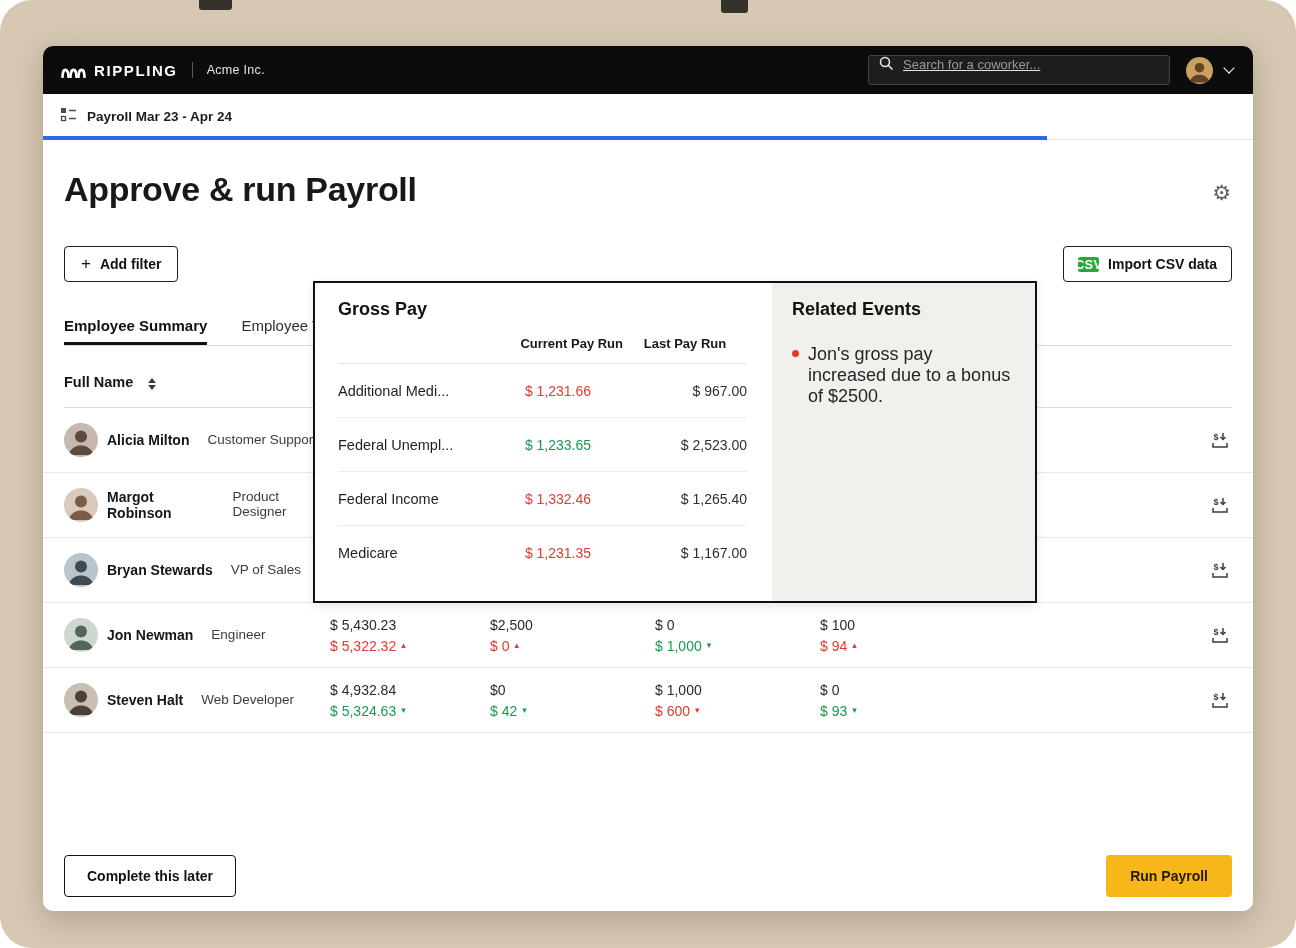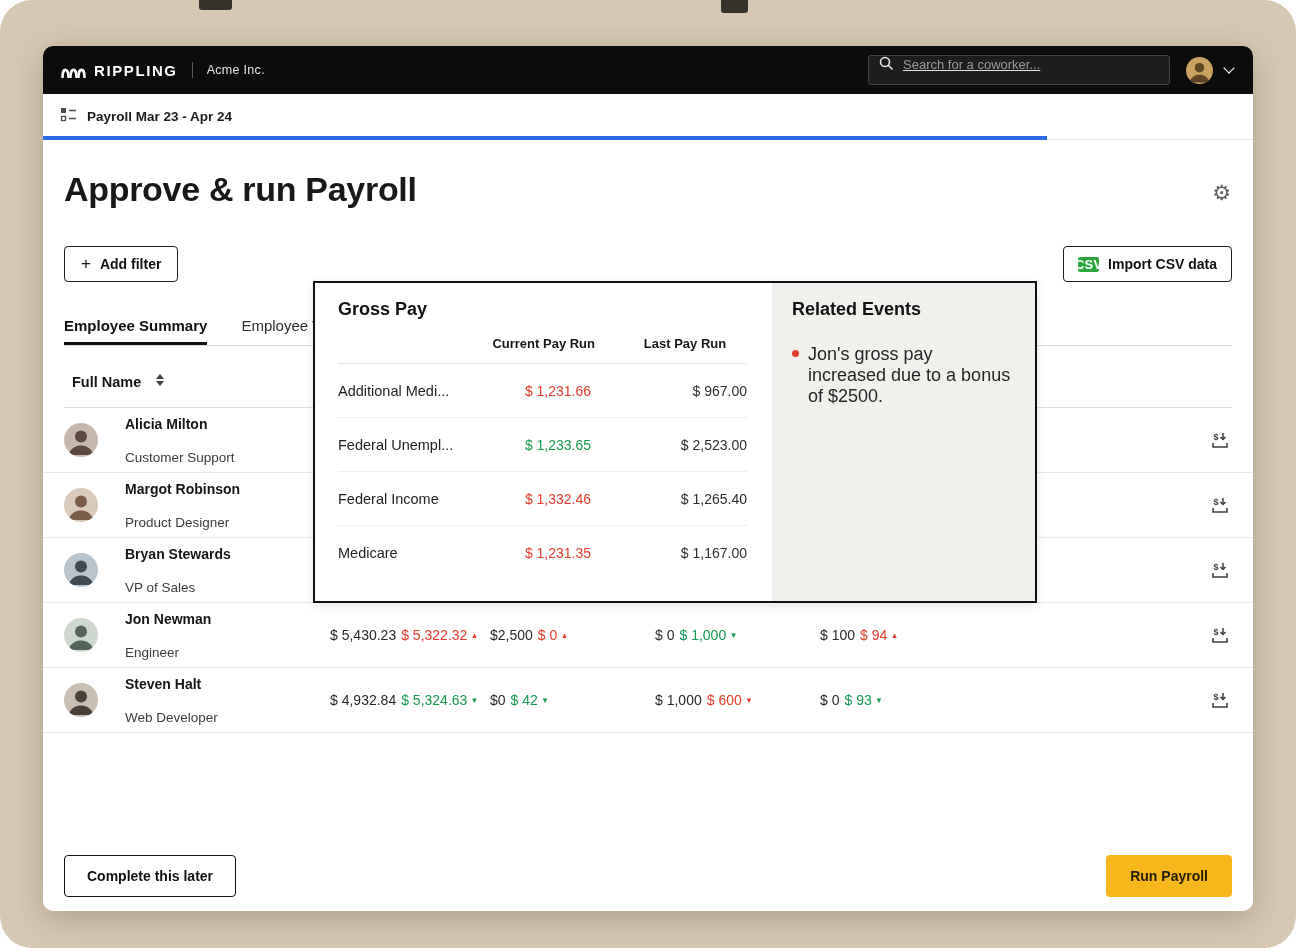--- a/index.html
+++ b/index.html
@@ -41,52 +41,52 @@
   .emp-search{position:absolute;left:798px;top:200px;width:200px;height:36px;border:1px solid #8f8f8f;border-radius:3px;display:flex;align-items:center;gap:8px;padding:0 10px;color:#777;background:#fff;box-sizing:border-box;}
   .emp-search input{flex:1;border:none;outline:none;font-size:14px;color:#333;font-family:inherit;min-width:0;}
   .emp-search input::placeholder{color:#8d8d8d;}
   .import-csv{position:absolute;right:21px;top:200px;height:36px;display:inline-flex;align-items:center;gap:9px;padding:0 14px;border:1px solid #1e1e1e;border-radius:4px;background:#fff;font-weight:700;font-size:14px;color:#111;cursor:pointer;box-sizing:border-box;font-family:inherit;}
   .csv-badge{width:21px;height:15px;background:var(--csv-green);border-radius:2.5px;color:#fff;font-size:13px;font-weight:700;display:flex;align-items:center;justify-content:center;letter-spacing:.2px;}
 
   .tabs{position:absolute;left:21px;right:21px;top:262px;height:37px;border-bottom:1px solid #dcdcdc;display:flex;gap:34px;box-sizing:content-box;}
   .tab{display:flex;align-items:center;font-size:15px;color:#2e2e2e;cursor:pointer;border-bottom:3px solid transparent;box-sizing:border-box;}
   .tab.active{font-weight:700;color:#111;border-bottom-color:#111;}
 
-  .thead{position:absolute;left:29px;top:328px;display:flex;align-items:flex-start;gap:15px;}
+  .thead{position:absolute;left:21px;top:328px;display:flex;align-items:flex-end;gap:15px;}
   .th-label{font-size:14.5px;font-weight:700;color:#151515;}
   .sort{display:flex;flex-direction:column;gap:2px;cursor:pointer;}
   .sort i{display:block;width:0;height:0;border-left:4px solid transparent;border-right:4px solid transparent;}
   .sort .up{border-bottom:5px solid #3f3f3f;}
   .sort .down{border-top:5px solid #3f3f3f;}
   .thead-line{position:absolute;left:21px;right:21px;top:361px;height:1px;background:#dedede;}
 
   .rows{position:absolute;left:0;right:0;top:362px;}
   .row{height:65px;display:flex;align-items:center;padding:0 23px 0 21px;border-bottom:1px solid #e9e9e9;box-sizing:border-box;}
   .namecol{display:flex;align-items:center;width:266px;flex:0 0 266px;}
   .avatar{width:34px;height:34px;border-radius:50%;overflow:hidden;flex:0 0 auto;}
   .avatar svg{display:block;}
-  .nm{margin-left:27px;display:flex;flex-direction:column;gap:18px;}
+  .nm{margin-left:9px;display:flex;gap:18px;}
   .nm-name{font-size:14px;font-weight:700;color:#161616;}
   .nm-role{font-size:13.5px;color:#3c3c3c;}
-  .cell{flex:0 0 160px;display:flex;gap:5px;}
+  .cell{flex:0 0 160px;display:flex;flex-direction:column;gap:5px;}
   .cell.c2,.cell.c3{flex-basis:165px;}
   .cell.c4{flex-basis:150px;}
   .ct{font-size:14px;color:#2a2a2a;}
   .cb{font-size:14px;display:flex;align-items:center;gap:5px;}
   .cb .ar{font-size:9px;line-height:1;}
   .red{color:var(--red);}
   .green{color:var(--green);}
   .spacer{flex:1;}
   .paydl{color:#3d3d3d;cursor:pointer;display:flex;}
 
   
   .popup{position:absolute;left:270px;top:235px;width:724px;height:322px;background:#fff;border:2px solid #101010;display:flex;z-index:6;box-shadow:0 3px 10px rgba(0,0,0,.10);box-sizing:border-box;}
   .gp{width:457px;flex:0 0 457px;padding:16px 25px 0 23px;display:flex;flex-direction:column;box-sizing:border-box;}
   .gp-title{font-size:18px;font-weight:700;color:#121212;}
-  .gp-head{display:flex;margin-top:16px;padding-bottom:12px;border-bottom:1px solid #e3e3e3;gap:28px;}
+  .gp-head{display:flex;margin-top:16px;padding-bottom:12px;border-bottom:1px solid #e3e3e3;}
   .gp-head .h1c{flex:1;}
   .gp-head .h2c{width:130px;text-align:right;font-size:13px;font-weight:700;color:#171717;}
   .gp-head .h3c{width:124px;text-align:center;font-size:13px;font-weight:700;color:#171717;}
   .gp-row{display:flex;align-items:center;height:53px;border-bottom:1px solid #ededed;}
   .gp-row:last-child{border-bottom:none;}
   .gp-label{flex:1;font-size:14.5px;color:#1f1f1f;}
   .gp-cur{width:130px;text-align:center;font-size:14px;}
   .gp-last{width:124px;text-align:right;font-size:14px;color:#2e2e2e;}
   .re{flex:1;background:#f1f0ed;padding:16px 20px 0 20px;box-sizing:border-box;}
   .re-title{font-size:18px;font-weight:700;color:#121212;}

